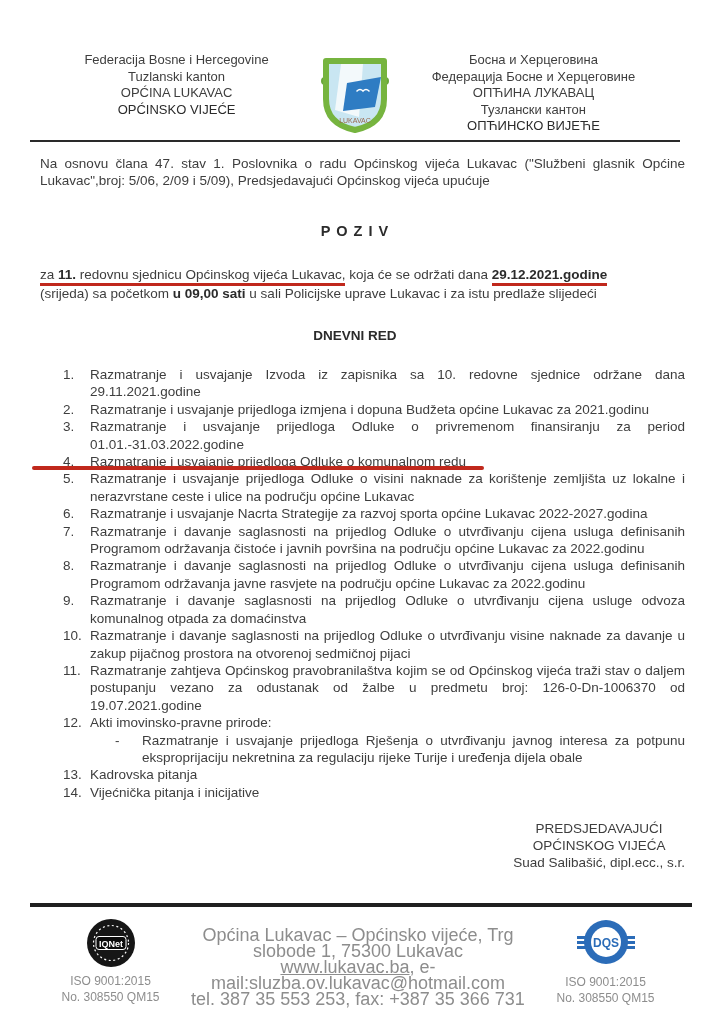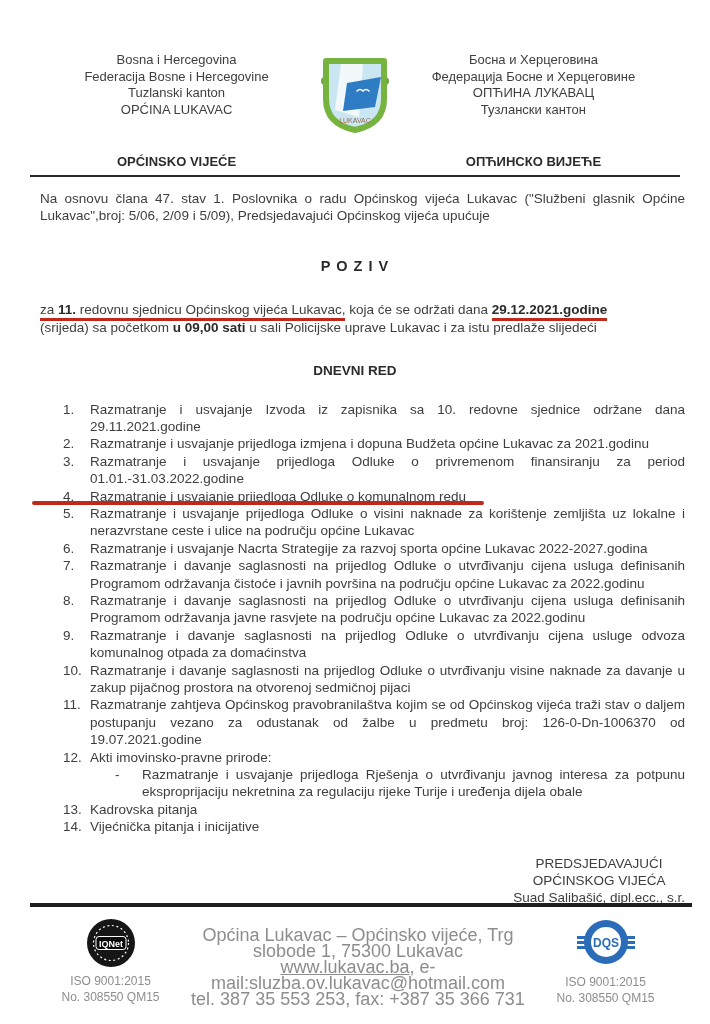--- a/index.html
+++ b/index.html
@@ -16,21 +16,21 @@
     font-family:"Liberation Sans","DejaVu Sans",sans-serif;
     color:var(--ink);
     position:relative;
     overflow:hidden;
   }
   .page{width:710px;height:1024px;position:relative;}
 
   
   .hdr{display:flex;justify-content:space-between;align-items:flex-start;padding:52px 38px 0 38px;}
   .hdr-col{width:278px;text-align:center;font-size:13px;line-height:16.5px;color:var(--ink);}
-  .hdr-col .ln5{font-weight:bold;color:var(--ink-dark);margin-top:36px;}
+  .hdr-col .ln5{font-weight:normal;color:var(--ink-dark);}
   .emblem-wrap{width:80px;display:flex;justify-content:center;padding-top:2px;}
   .rule{border:0;height:2px;background:#2a2a2a;margin:4px 30px 0 30px;}
 
   
   .intro{margin:13px 25px 0 40px;font-size:13.5px;line-height:17px;text-align:justify;}
 
   
   .title{margin-top:34px;text-align:center;font-size:14.5px;font-weight:bold;color:var(--ink-dark);letter-spacing:1px;}
 
   
@@ -61,21 +61,20 @@
   .f-center{flex:1;text-align:center;color:var(--gray);font-size:18px;line-height:16px;padding-top:13px;}
   .f-link{text-decoration:underline;color:var(--gray);}
 </style>
 </head>
 <body>
 
 <div class="page">
 
   <div class="hdr">
     <div class="hdr-col">
-      <div>Bosna i Hercegovina</div>
       <div>Federacija Bosne i Hercegovine</div>
       <div>Tuzlanski kanton</div>
       <div>OPĆINA LUKAVAC</div>
       <div class="ln5">OPĆINSKO VIJEĆE</div>
     </div>
 
     <div class="emblem-wrap">
       <svg width="78" height="82" viewBox="0 0 78 82">
         <circle cx="9" cy="27" r="4" fill="#6aa63c"></circle>
         <circle cx="12" cy="18" r="2.5" fill="#6aa63c"></circle>

